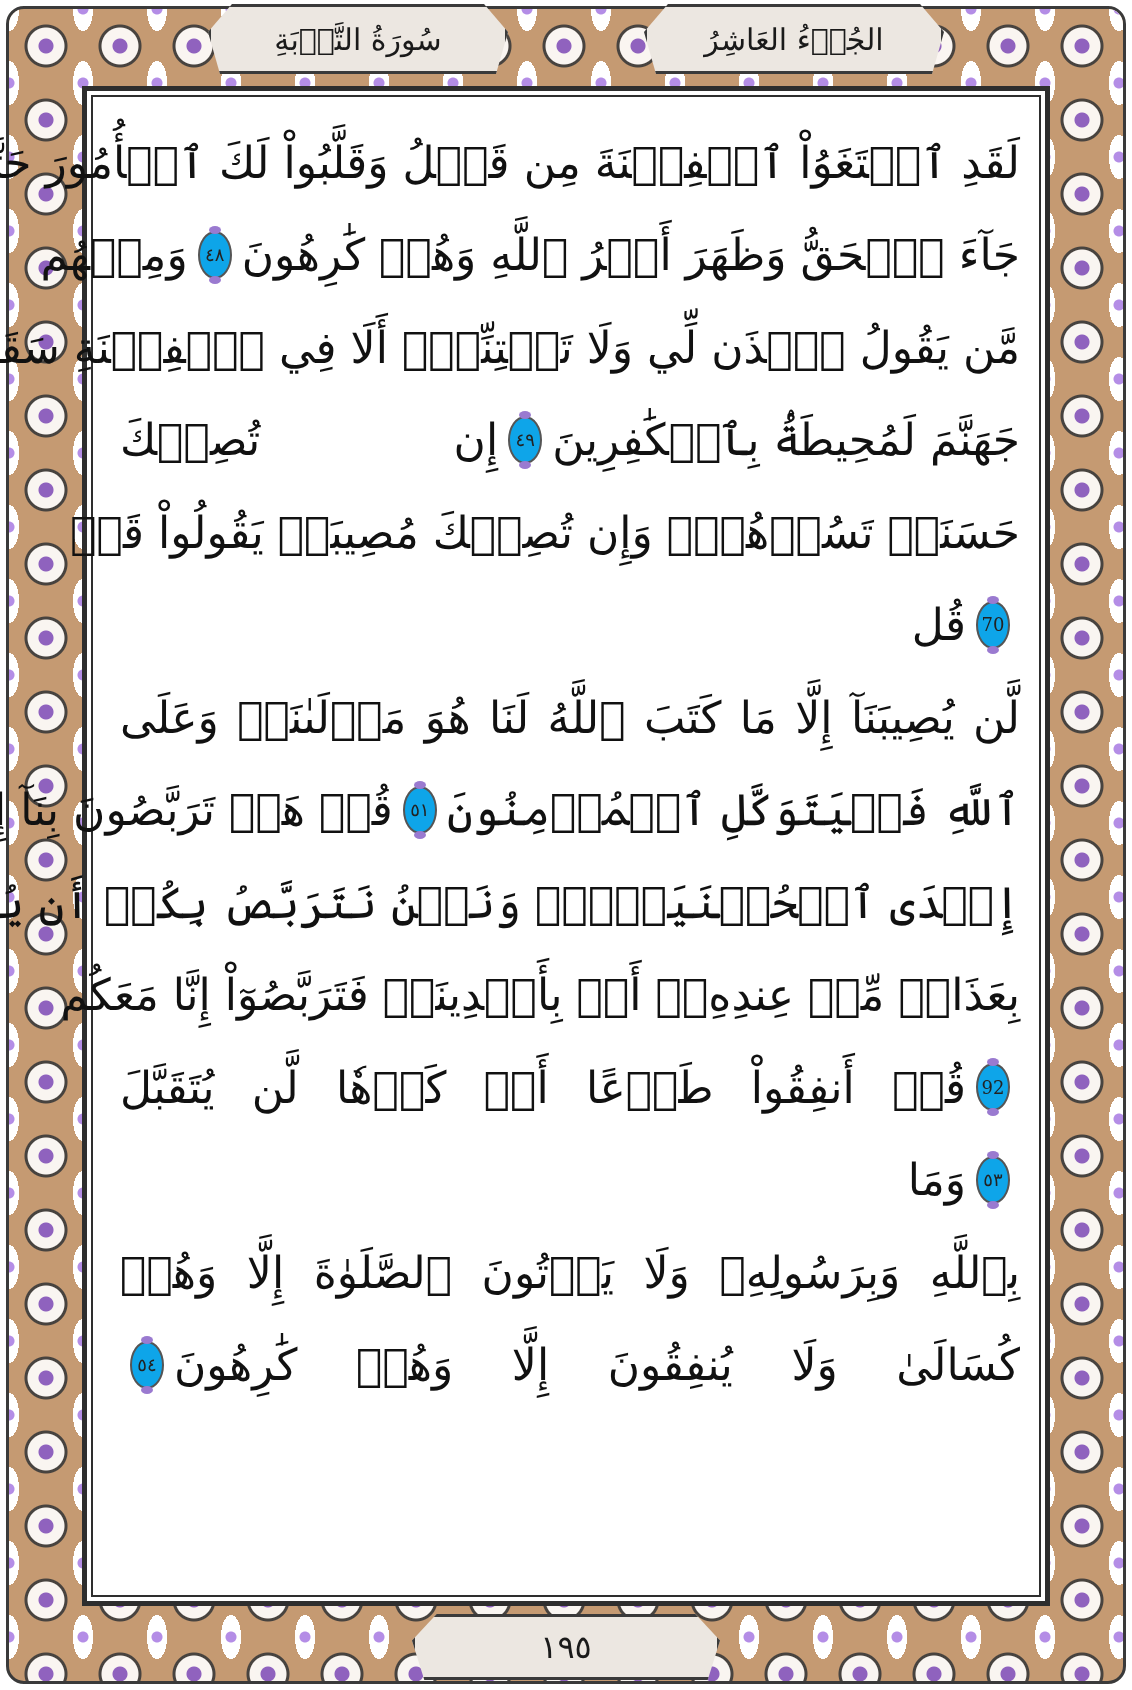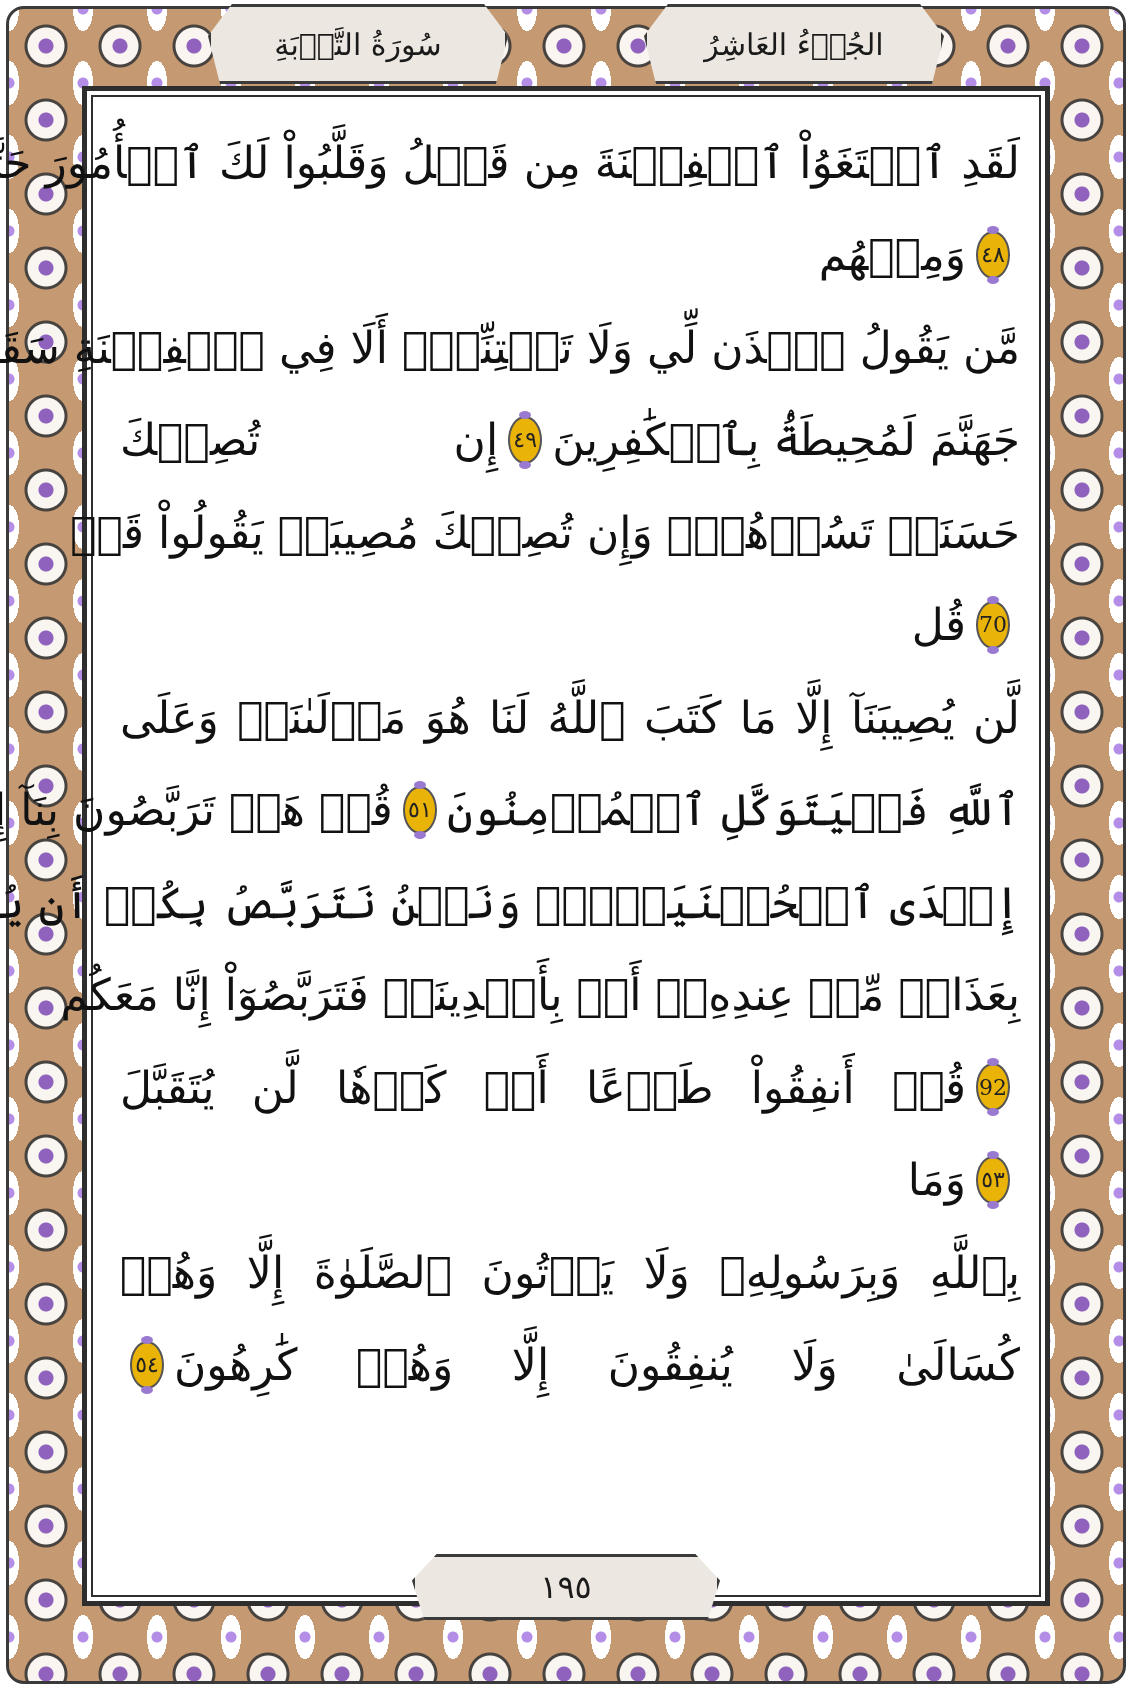--- a/index.html
+++ b/index.html
@@ -32,42 +32,42 @@
     position:absolute; inset:0;
     background-image:
       radial-gradient(circle at 50% 50%, #b48de6 0 5px, transparent 6px),
       radial-gradient(ellipse 10px 22px at 50% 50%, #ffffff 0 100%, transparent 100%);
     background-size: 74px 74px;
     background-position: 37px 37px, 37px 37px;
   }
 
   
   .cartouche {
-    position:absolute; top:4px; height:80px;
+    position:absolute; top:4px; height:70px;
     background:#ece7e1;
     border:3px solid #3a3a3a;
     box-sizing:border-box;
     clip-path: polygon(8% 0, 92% 0, 100% 40%, 96% 100%, 4% 100%, 0 40%);
     display:flex; align-items:center; justify-content:center;
     z-index:3;
   }
   .cartouche-inner {
     position:absolute; inset:3px;
     background:#ece7e1;
     clip-path: polygon(8% 0, 92% 0, 100% 40%, 96% 100%, 4% 100%, 0 40%);
   }
   .cartouche span {
     position:relative; z-index:2;
     font-family: "DejaVu Serif", serif;
     font-size:30px; color:#1a1a1a; direction:rtl;
   }
   .c-left { left:208px; width:300px; }
   .c-right { left:644px; width:300px; }
 
-  .c-bottom { left:412px; width:308px; top:1554px; height:66px; }
+  .c-bottom { left:412px; width:308px; top:1614px; height:66px; }
   .c-bottom span { font-size:32px; }
 
   
   .frame {
     position:absolute; left:82px; top:86px; width:968px; height:1520px;
     background:#ffffff;
     border:5px solid #2e2e2e;
     box-sizing:border-box;
     z-index:2;
   }
@@ -89,24 +89,24 @@
     white-space:nowrap;
     text-align:justify;
     text-align-last:justify;
   }
   .line .txt { flex:1; text-align:justify; text-align-last:justify; }
 
   .ayah {
     display:inline-flex; align-items:center; justify-content:center;
     width:34px; height:48px; margin:0 10px;
     border-radius:50%;
-    background:#eab308;
+    background:#0ea5e9;
     border:2px solid #555;
     position:relative;
-    font-size:22px; color:#222;
+    font-size:18px; color:#222;
     box-sizing:border-box;
     flex:none;
   }
   .ayah::before, .ayah::after {
     content:""; position:absolute; left:50%; transform:translateX(-50%);
     width:12px; height:8px; background:#9a7ad0; border-radius:50%;
   }
   .ayah::before { top:-7px; }
   .ayah::after { bottom:-7px; }
 </style>
@@ -130,20 +130,21 @@
 
   <div class="frame">
     <div class="frame-inner"></div>
   </div>
 
   <div class="text" id="text">
       <div class="line">
         <span class="txt">لَقَدِ ٱبۡتَغَوُاْ ٱلۡفِتۡنَةَ مِن قَبۡلُ وَقَلَّبُواْ لَكَ ٱلۡأُمُورَ حَتَّىٰ</span>
       </div>
       <div class="line">
+        <span class="txt">جَآءَ ٱلۡحَقُّ وَظَهَرَ أَمۡرُ ٱللَّهِ وَهُمۡ كَٰرِهُونَ</span>
         <span class="ayah">٤٨</span>
         <span class="txt">وَمِنۡهُم</span>
       </div>
       <div class="line">
         <span class="txt">مَّن يَقُولُ ٱئۡذَن لِّي وَلَا تَفۡتِنِّيٓۚ أَلَا فِي ٱلۡفِتۡنَةِ سَقَطُواْۗ وَإِنَّ</span>
       </div>
       <div class="line">
         <span class="txt">جَهَنَّمَ لَمُحِيطَةُۢ بِٱلۡكَٰفِرِينَ</span>
         <span class="ayah">٤٩</span>
         <span class="txt">إِن تُصِبۡكَ</span>

